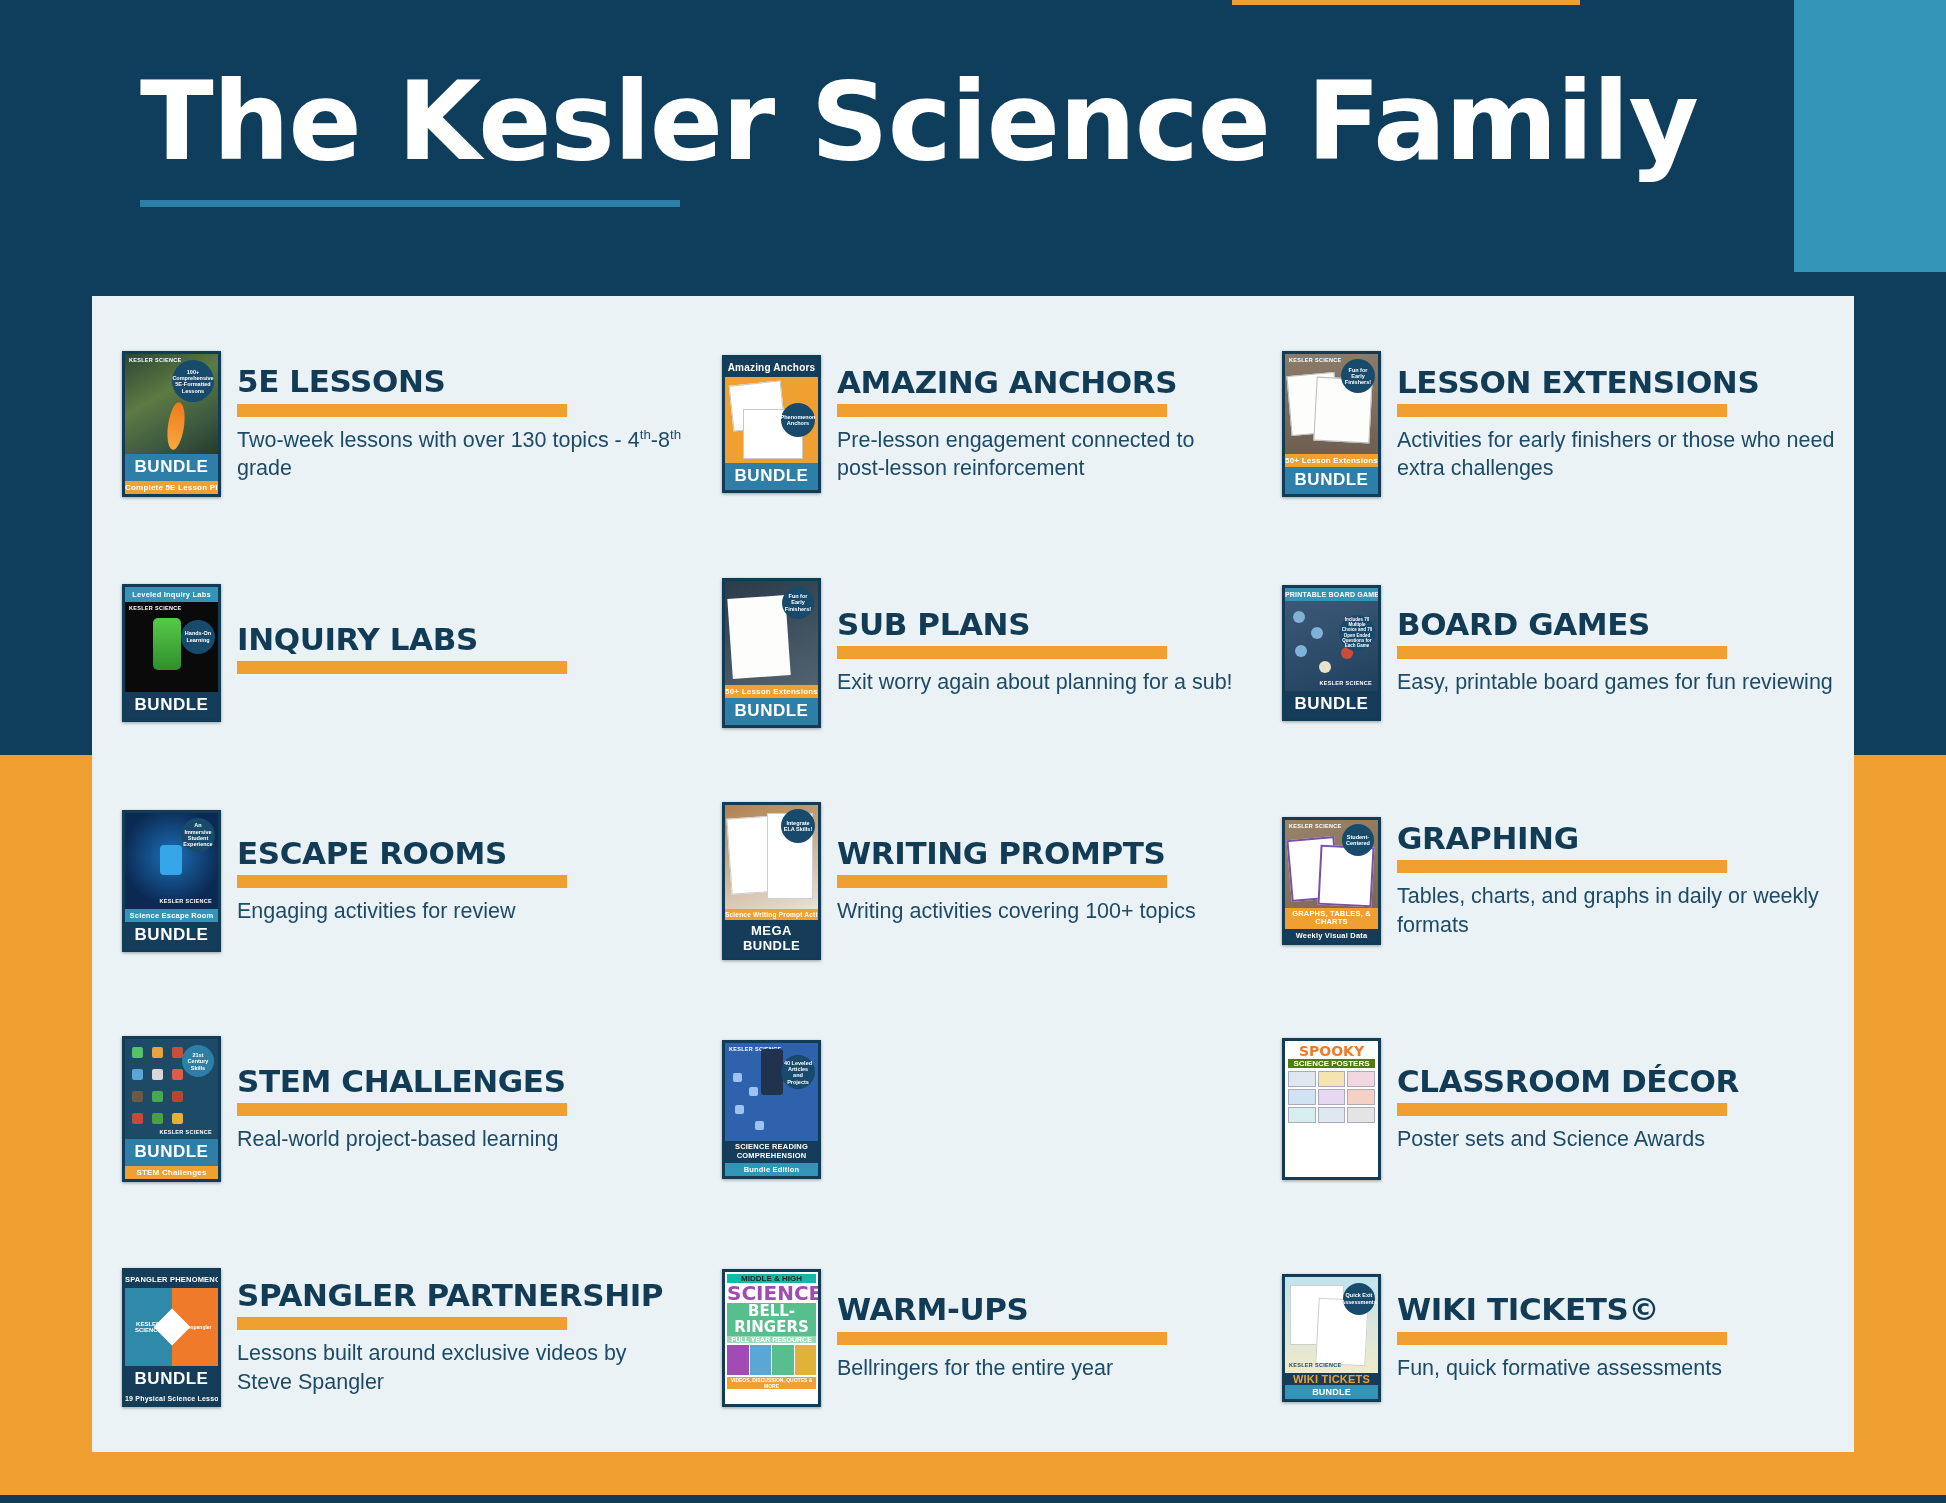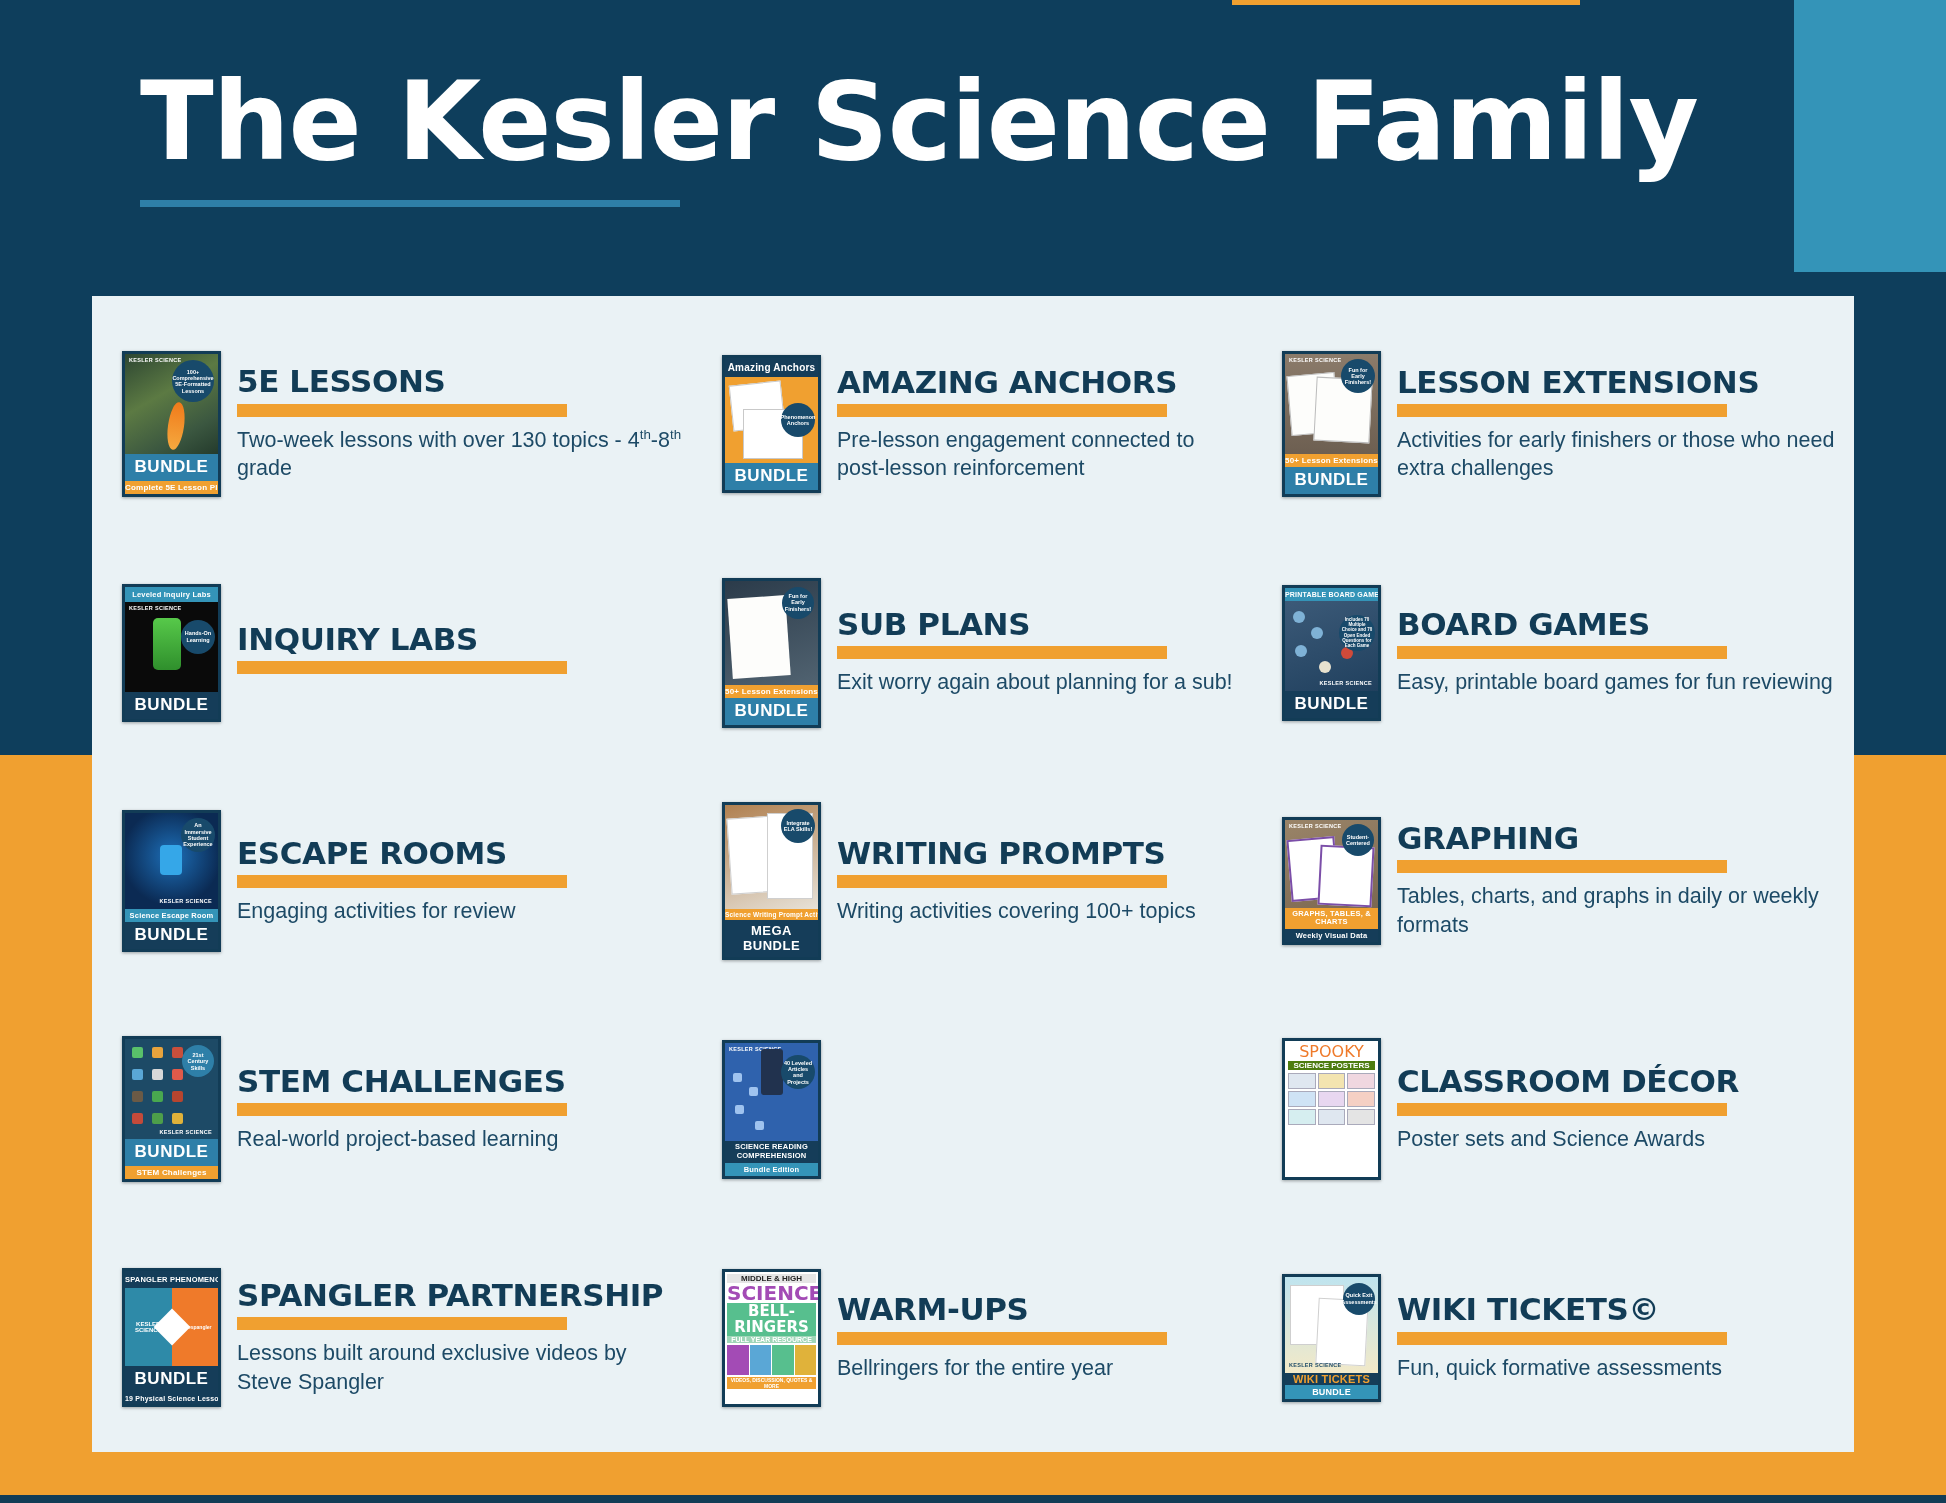--- a/index.html
+++ b/index.html
@@ -358,21 +358,21 @@
           <span class="badge" style="right:3px;top:12px;width:34px;height:34px;">40 Leveled Articles and Projects</span>
         </div>
         <div class="thumb-cap cap-navy" style="font-size:7.5px;white-space:normal;line-height:1.15;">SCIENCE READING COMPREHENSION</div>
         <div class="thumb-cap cap-teal" style="font-size:7.5px;">Bundle Edition</div>
       </div>
     </div>
 
     <div class="card">
       <div class="thumb" style="background:#ffffff;border-color:#123c56;">
         <div class="thumb-art art-spooky" style="height:136px;padding:3px;box-sizing:border-box;">
-          <div style="font-family:'DejaVu Sans',sans-serif;font-weight:normal;font-size:16px;color:#ef7a2a;text-align:center;line-height:1;-webkit-text-stroke:0;">SPOOKY</div>
+          <div style="font-family:'DejaVu Sans',sans-serif;font-weight:bold;font-size:14px;color:#ef7a2a;text-align:center;line-height:1;-webkit-text-stroke:0;">SPOOKY</div>
           <div style="background:#4d7c0f;color:#fff;font-size:8px;font-weight:bold;text-align:center;margin-top:1px;">SCIENCE POSTERS</div>
           <div style="display:grid;grid-template-columns:1fr 1fr 1fr;gap:2px;margin-top:3px;">
             <span style="height:14px;background:#dfe7f0;border:1px solid #aab;"></span>
             <span style="height:14px;background:#f3e4b0;border:1px solid #aab;"></span>
             <span style="height:14px;background:#f0d7e0;border:1px solid #aab;"></span>
             <span style="height:14px;background:#cfe3f5;border:1px solid #aab;"></span>
             <span style="height:14px;background:#e8d7f0;border:1px solid #aab;"></span>
             <span style="height:14px;background:#f5d0c4;border:1px solid #aab;"></span>
             <span style="height:14px;background:#d6eef0;border:1px solid #aab;"></span>
             <span style="height:14px;background:#dfe7f0;border:1px solid #aab;"></span>
@@ -401,21 +401,21 @@
       <div class="body">
         <div class="card-title">SPANGLER PARTNERSHIP</div>
         <div class="card-rule"></div>
         <div class="card-desc">Lessons built around exclusive videos by Steve Spangler</div>
       </div>
     </div>
 
     <div class="card">
       <div class="thumb" style="background:#ffffff;">
         <div class="thumb-art art-bell" style="height:132px;padding:2px;box-sizing:border-box;">
-          <div style="background:#e5e5e5;color:#222;font-size:8px;font-weight:bold;text-align:center;">MIDDLE &amp; HIGH</div>
+          <div style="background:#14b8a6;color:#222;font-size:8px;font-weight:bold;text-align:center;">MIDDLE &amp; HIGH</div>
           <div style="background:#fff;color:#a34bb5;font-family:'DejaVu Sans',sans-serif;font-size:20px;font-weight:bold;text-align:center;line-height:1;">SCIENCE</div>
           <div style="background:#57bf8e;color:#fff;font-family:'DejaVu Sans',sans-serif;font-size:15px;font-weight:bold;text-align:center;line-height:1.1;">BELL-RINGERS</div>
           <div style="background:#9fd6b8;color:#fff;font-size:7px;font-weight:bold;text-align:center;">FULL YEAR RESOURCE</div>
           <div style="display:grid;grid-template-columns:repeat(4,1fr);gap:1px;margin-top:2px;">
             <span style="height:30px;background:#a34bb5;"></span>
             <span style="height:30px;background:#5aa7d6;"></span>
             <span style="height:30px;background:#57bf8e;"></span>
             <span style="height:30px;background:#e0b23a;"></span>
           </div>
           <div style="background:#f0a030;color:#fff;font-size:5px;font-weight:bold;text-align:center;margin-top:2px;">VIDEOS, DISCUSSION, QUOTES &amp; MORE</div>

